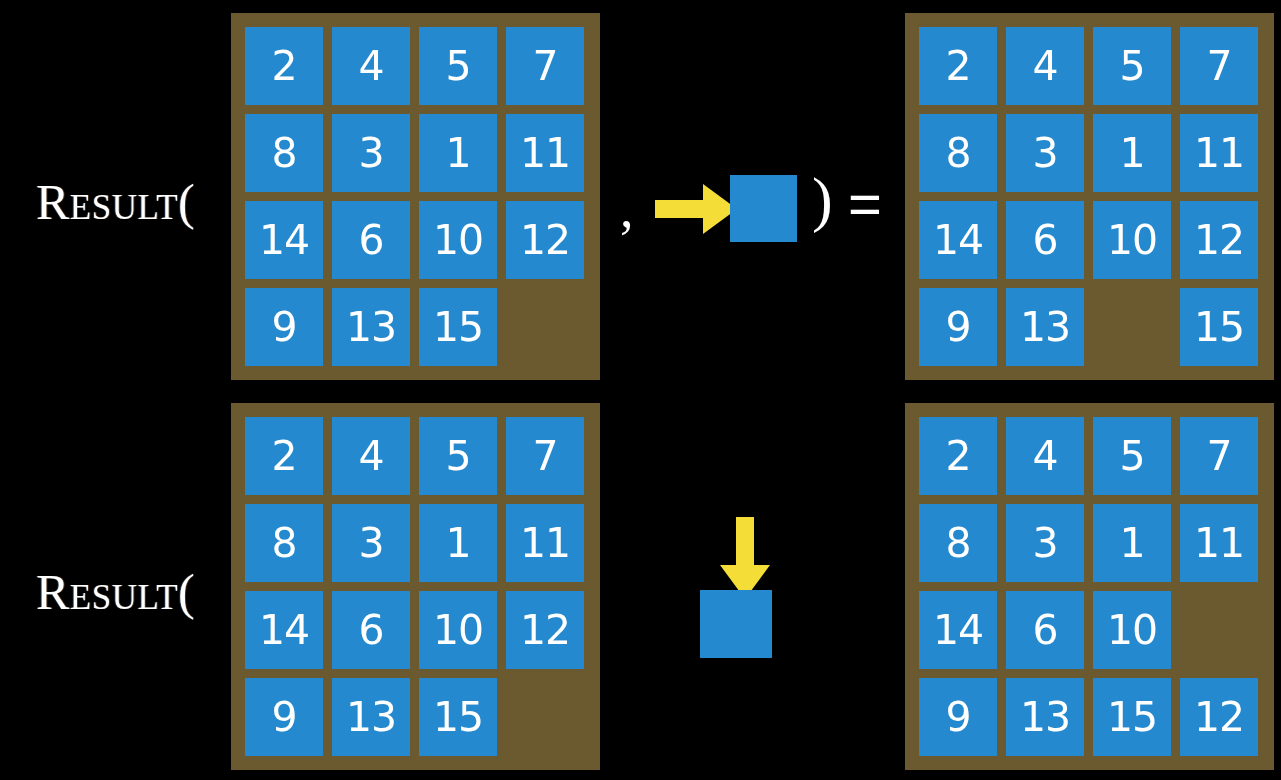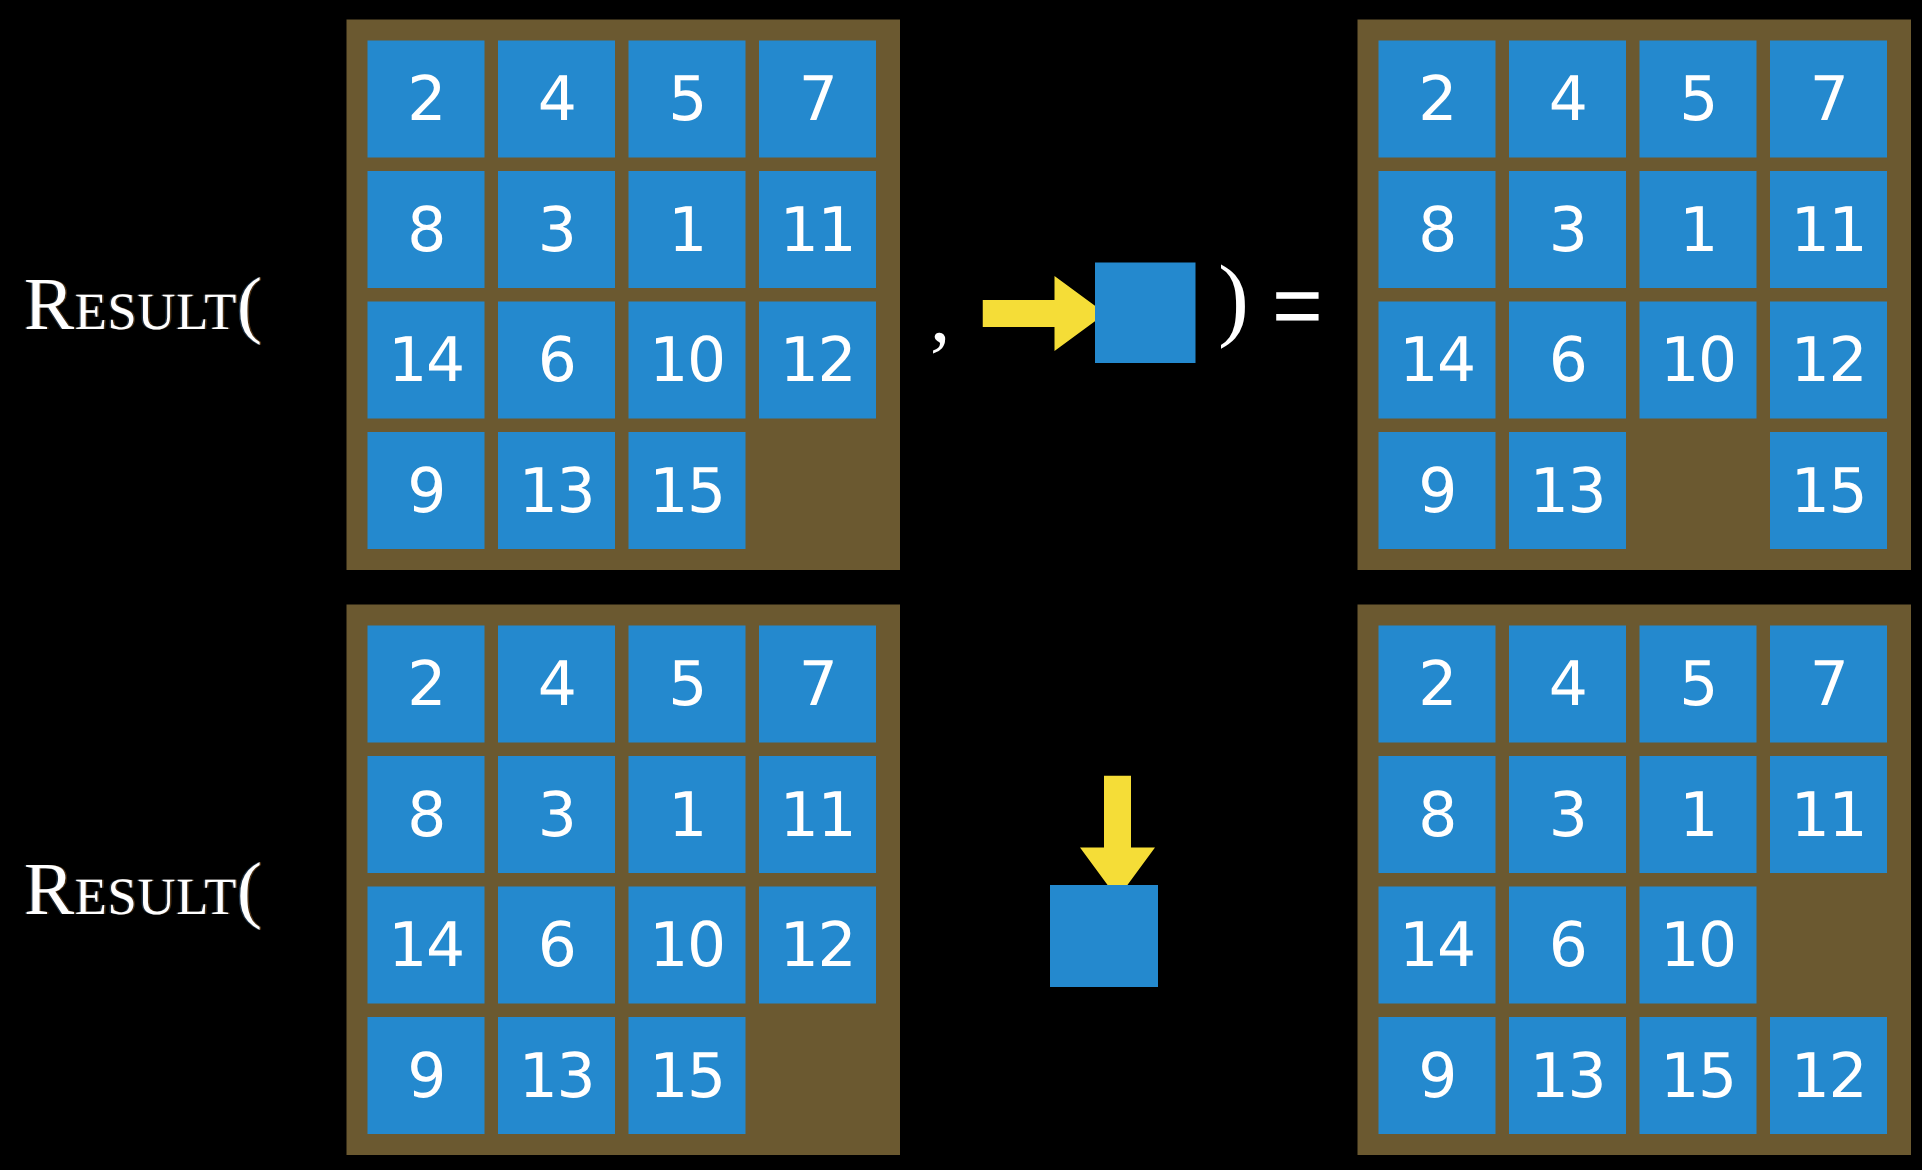--- a/index.html
+++ b/index.html
@@ -26,21 +26,21 @@
     left: 0;
     width: 1281px;
     height: 390px;
   }
   .row-1 { top: 0; }
   .row-2 { top: 390px; }
 
   
   .result-label {
     position: absolute;
-    left: 16px;
+    left: 36px;
     top: 167px;
     width: 200px;
     height: 70px;
     color: #ffffff;
     font-family: "Liberation Serif", "DejaVu Serif", serif;
     font-variant: small-caps;
     font-size: 50px;
     line-height: 70px;
     letter-spacing: 0.5px;
     white-space: nowrap;

